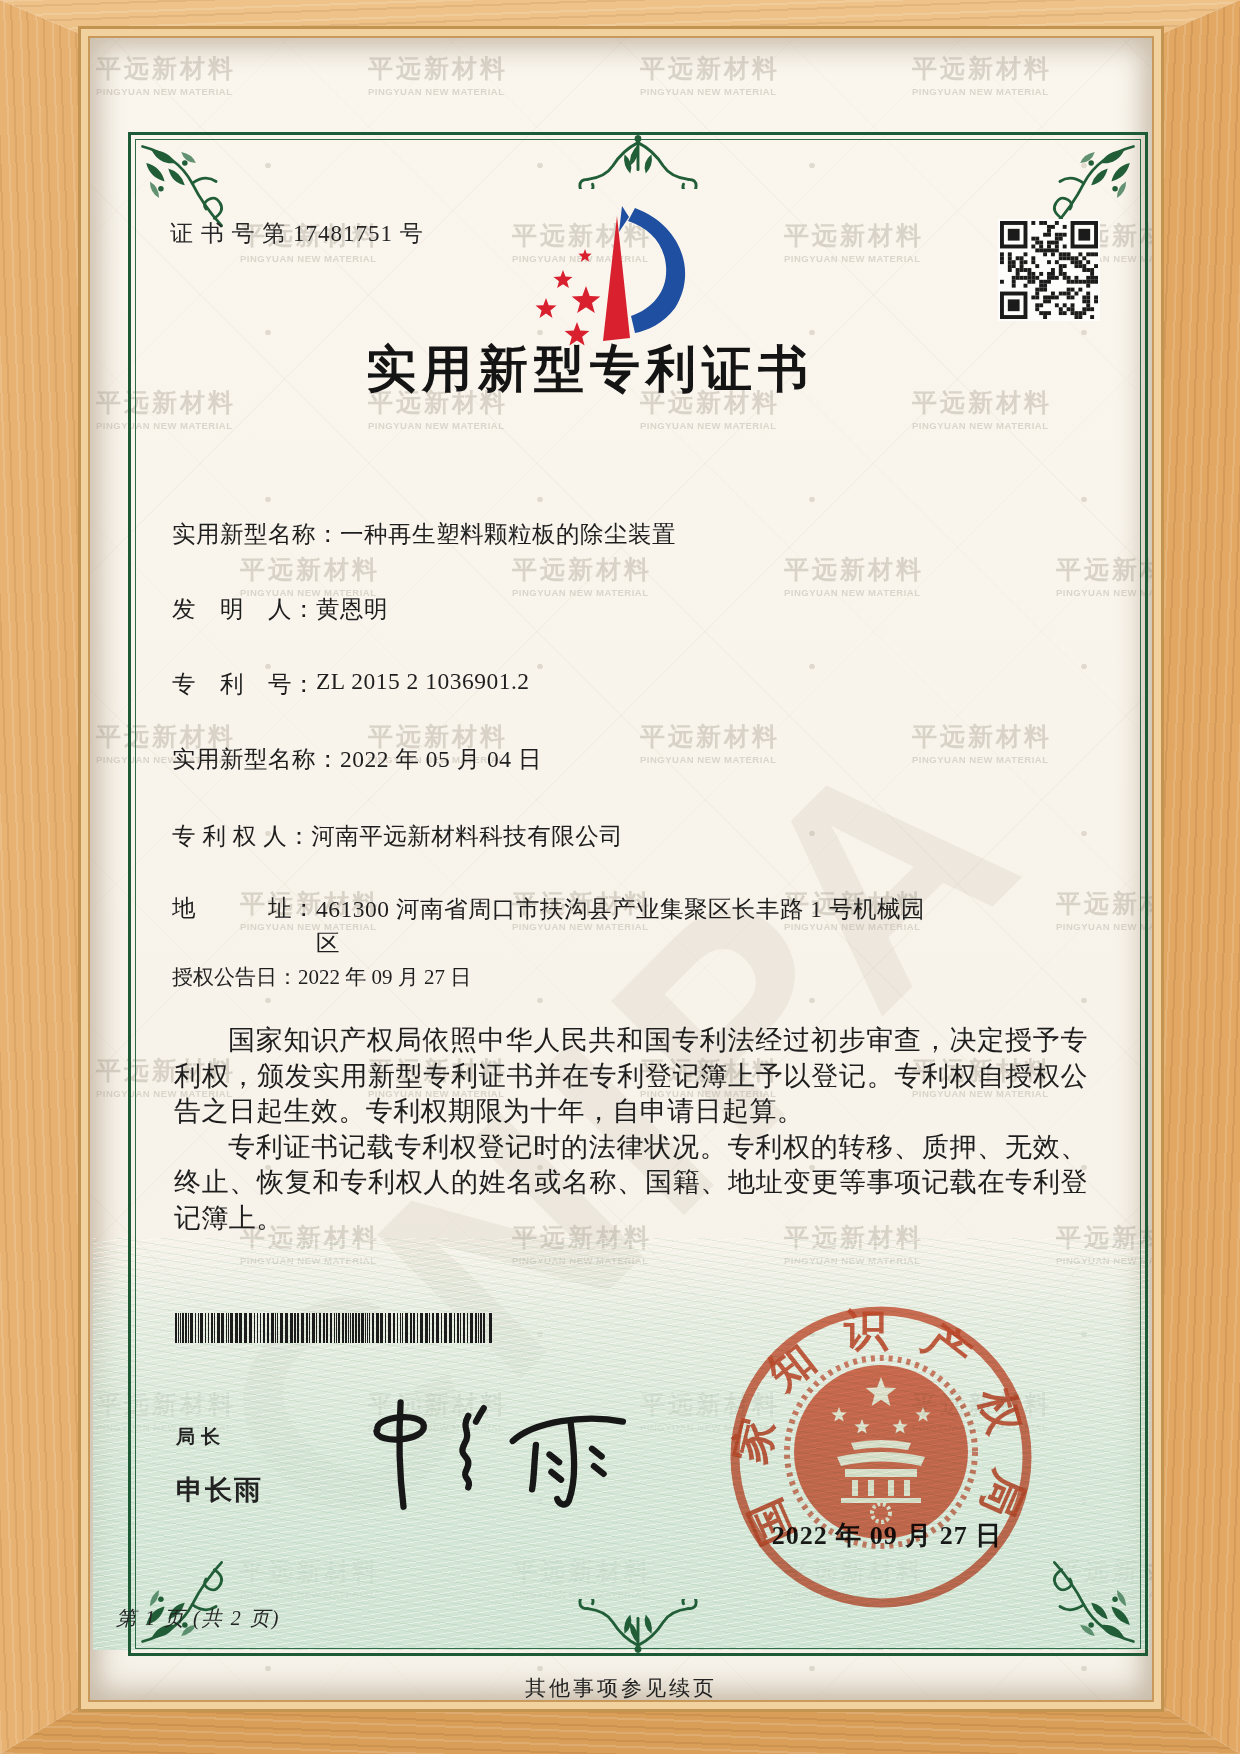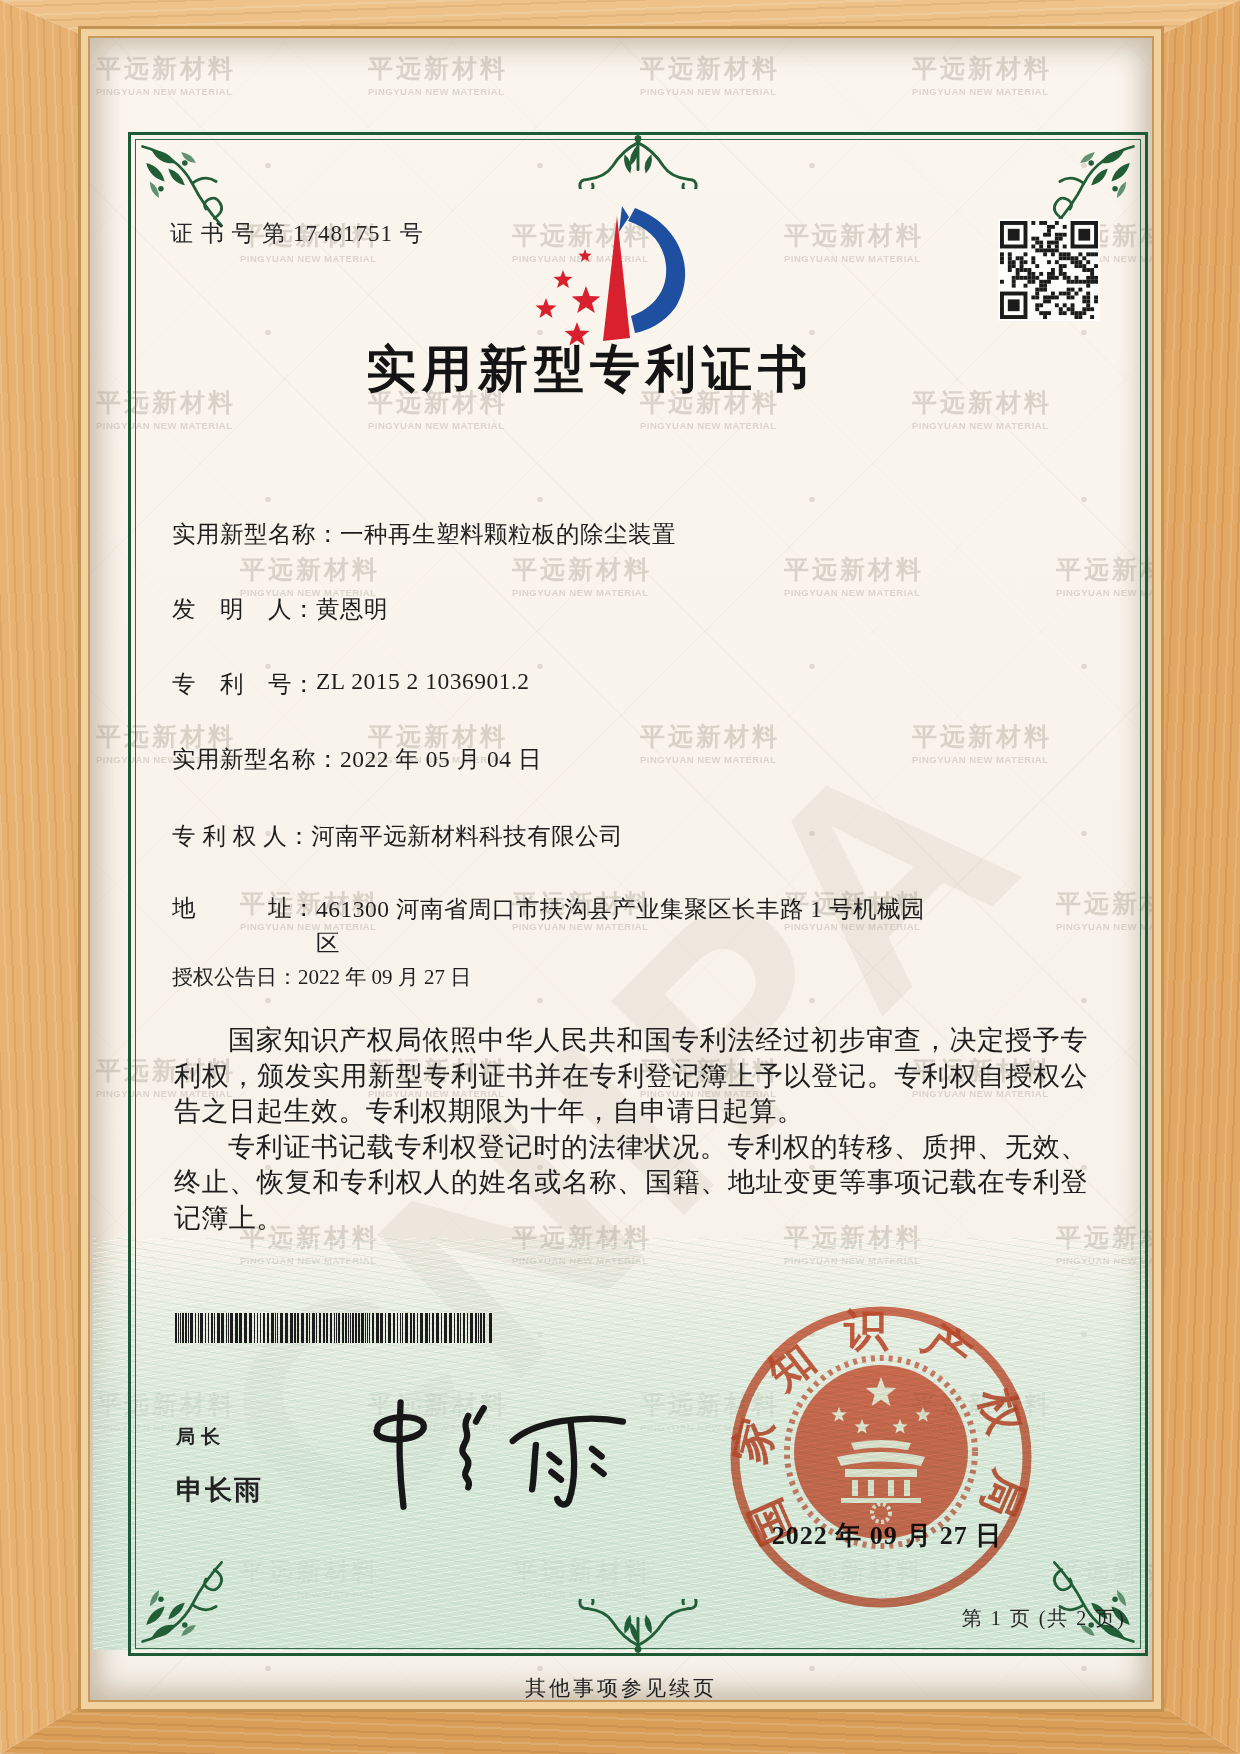--- a/index.html
+++ b/index.html
@@ -75,21 +75,21 @@
   .paras{left:84px;top:985px;width:914px;font-size:27px;line-height:35.5px;color:#1e1e1e;
          text-align:justify;letter-spacing:.4px;}
   .paras p{margin:0;text-indent:2em;}
   .barcode{left:85px;top:1275px;width:318px;height:30px;}
   .signer-title{left:86px;top:1386px;font-size:19px;font-weight:600;color:#222;letter-spacing:6px;}
   .signer-name{left:86px;top:1434px;font-size:27px;font-weight:600;color:#222;letter-spacing:2px;}
   .signature{left:270px;top:1352px;width:290px;height:132px;}
   .seal{left:631px;top:1259px;width:320px;height:320px;mix-blend-mode:multiply;z-index:6;}
   .seal-date{left:637px;top:1480px;width:320px;text-align:center;font-size:26px;font-weight:600;
      color:#1b1b1b;letter-spacing:1px;z-index:7;mix-blend-mode:multiply;}
-  .page-note{left:26px;top:1567px;width:1010px;text-align:right;font-size:20px;color:#242424;letter-spacing:2px;}
+  .page-note{left:26px;top:1567px;width:1010px;text-align:left;font-size:20px;color:#242424;letter-spacing:2px;font-style:italic;}
   .cont-note{left:26px;top:1636px;width:1010px;text-align:center;font-size:21px;color:#222;letter-spacing:3px;}
   .hidden-defs{position:absolute;width:0;height:0;overflow:hidden;}
 </style>
 </head>
 <body>
 
 <svg class="hidden-defs" aria-hidden="true">
   <defs>
     <symbol id="cornOrn" viewBox="0 0 100 100">
       <g fill="none" stroke="#215e38" stroke-width="3" stroke-linecap="round">

